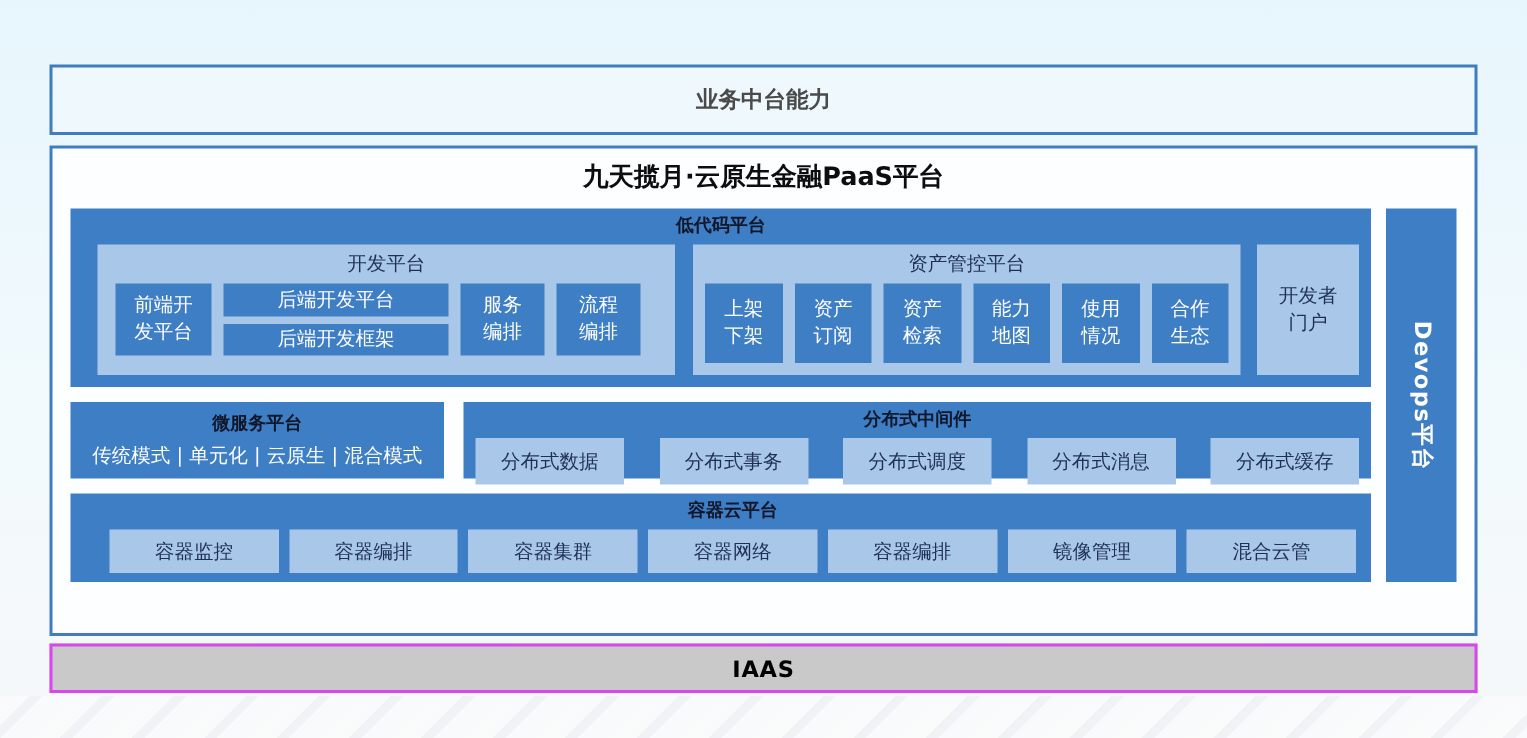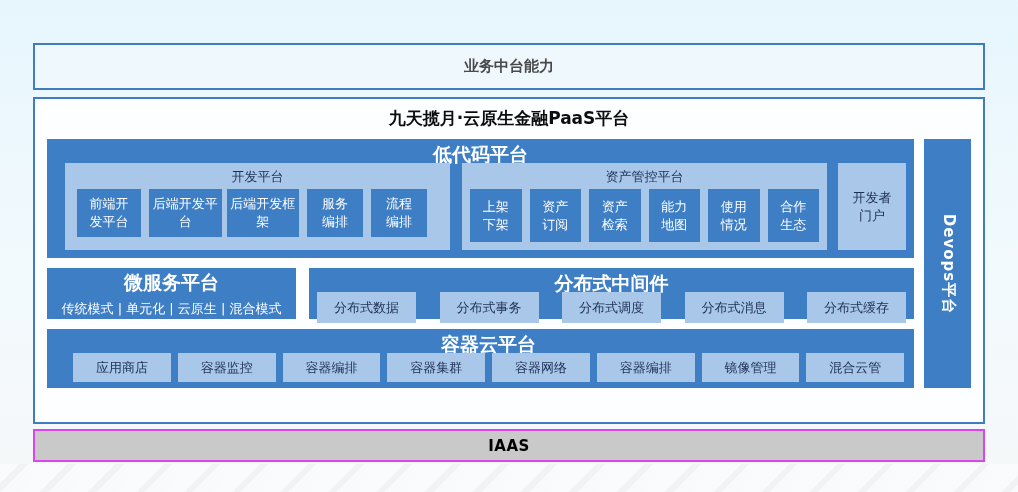--- a/index.html
+++ b/index.html
@@ -30,21 +30,21 @@
   }
   .main-title {
     height:30px; line-height:30px; text-align:center;
     font-size:17px; font-weight:bold; color:#0d0d0d; margin-bottom:6px;
   }
   .main-content { display:flex; gap:10px; }
   .left-col { flex:1; display:flex; flex-direction:column; gap:10px; }
 
   .band { background:#3e7ec5; }
   .band-title {
-    text-align:center; color:#ffffff; font-weight:bold; font-size:19px;
+    text-align:center; color:#0f172a; font-weight:bold; font-size:12px;
     padding:3px 0 2px; height:24px;
   }
   .light-box {
     background:#a9c7e9; color:#1f3056; font-size:13px;
     display:flex; align-items:center; justify-content:center; text-align:center;
   }
   .dark-box {
     background:#3e7ec5; color:#fff; font-size:13px;
     display:flex; align-items:center; justify-content:center; text-align:center;
   }
@@ -52,21 +52,21 @@
 
   
   .lowcode { height:119px; }
   .lowcode-row { display:flex; padding:0 8px; height:87px; }
   .bm-box { width:68px; }
   .sub-container { background:#a9c7e9; }
   .sub-title { text-align:center; color:#1f3056; font-size:13px; height:26px; line-height:27px; }
   .dev-container { width:385px; margin-left:10px; }
   .dev-row { display:flex; gap:8px; padding:0 12px 0; height:48px; }
   .fe-box { width:64px; }
-  .backend-stack { width:150px; display:flex; gap:5px; }
+  .backend-stack { width:150px; display:flex; flex-direction:column; gap:5px; }
   .backend-stack .dark-box { flex:1; }
   .orc-box { width:56px; }
   .asset-container { flex:1; margin-left:12px; }
   .asset-row { display:flex; gap:8px; padding:0 8px 8px; height:61px; }
   .asset-row .dark-box { flex:1; }
   .dp-box { width:68px; margin-left:11px; }
 
   
   .row2 { display:flex; gap:13px; height:51px; }
   .micro { width:249px; display:flex; flex-direction:column; align-items:center; justify-content:center; }
@@ -161,21 +161,20 @@
             <div class="light-box">分布式调度</div>
             <div class="light-box">分布式消息</div>
             <div class="light-box">分布式缓存</div>
           </div>
         </section>
       </div>
 
       <section class="band container-cloud">
         <div class="band-title">容器云平台</div>
         <div class="cc-row">
-          <div class="light-box">应用商店</div>
           <div class="light-box">容器监控</div>
           <div class="light-box">容器编排</div>
           <div class="light-box">容器集群</div>
           <div class="light-box">容器网络</div>
           <div class="light-box">容器编排</div>
           <div class="light-box">镜像管理</div>
           <div class="light-box">混合云管</div>
         </div>
       </section>
 

